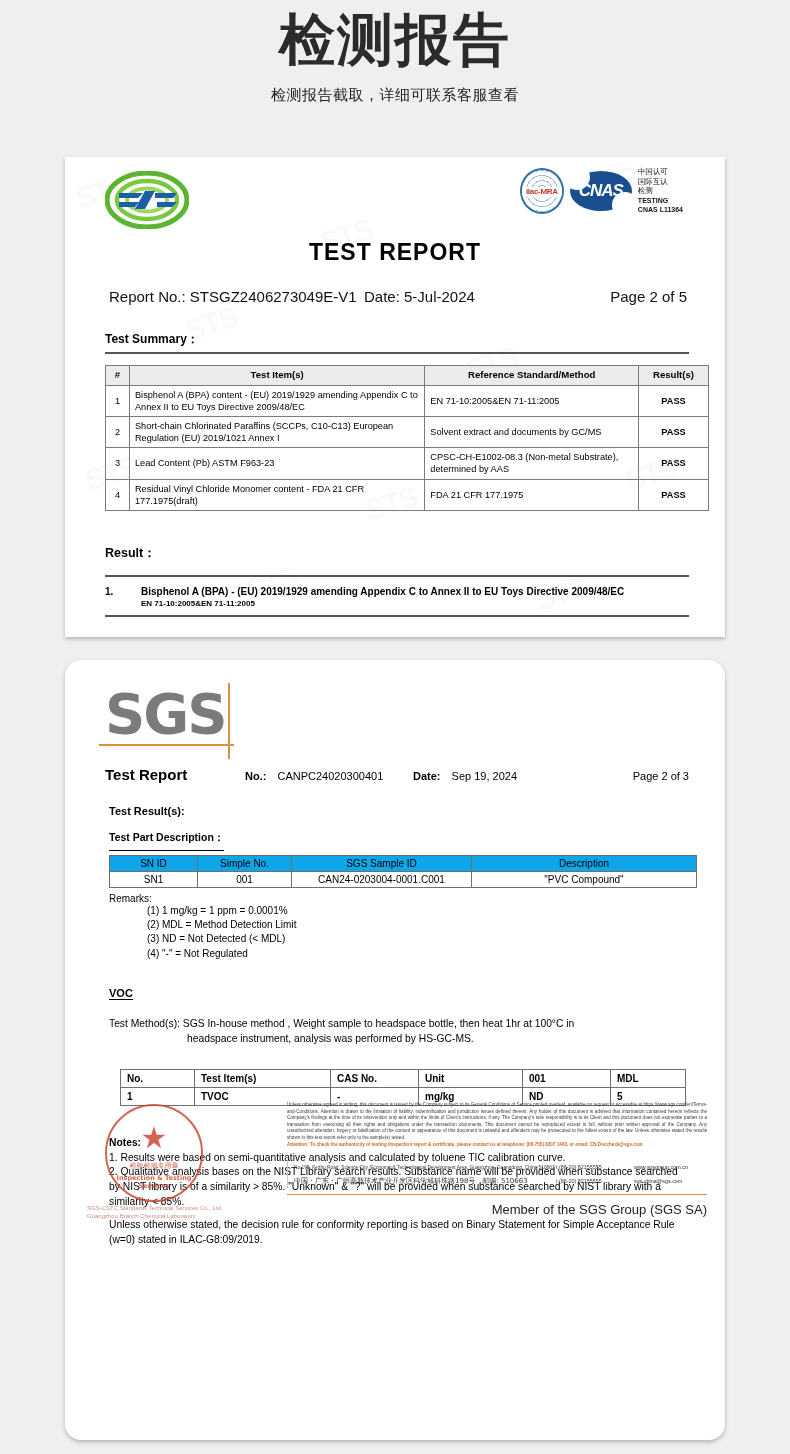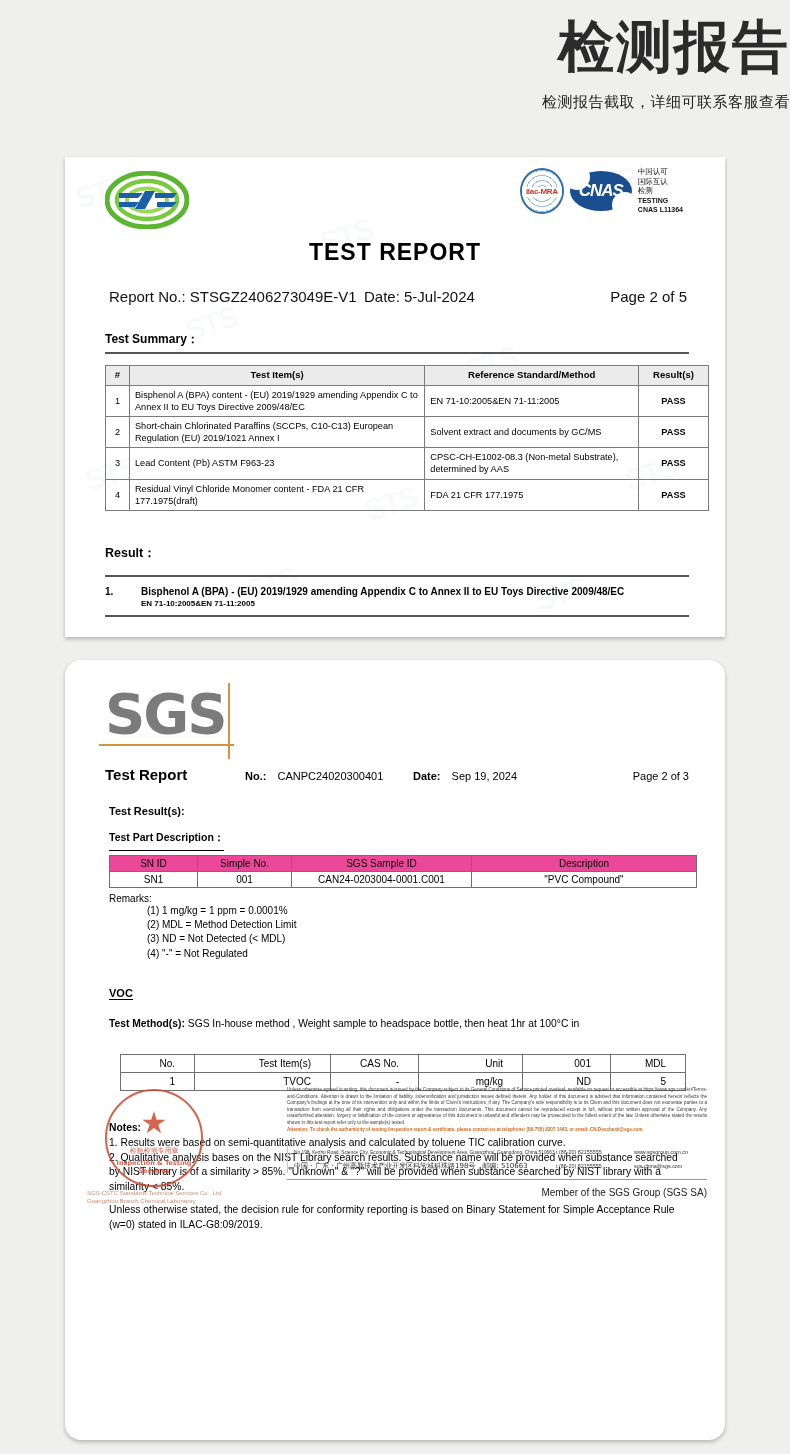--- a/index.html
+++ b/index.html
@@ -5,21 +5,21 @@
   * { box-sizing: border-box; margin: 0; padding: 0; }
   html, body {
     width: 790px;
     height: 1454px;
     background: #efefee;
     font-family: "Liberation Sans", sans-serif;
   }
   body { position: relative; overflow: hidden; }
 
   
-  .banner { padding-top: 15px; text-align: right; }
+  .banner { padding-top: 8px; text-align: center; }
   .banner-title {
     font-family: "DejaVu Sans", sans-serif;
     font-size: 56px;
     font-weight: 900;
     color: #2b2b2b;
     letter-spacing: 2px;
     line-height: 1.15;
   }
   .banner-sub {
     margin-top: 14px;
@@ -160,40 +160,40 @@
   .d2-sub { margin: 22px 0 0 44px; font-size: 11px; font-weight: bold; }
   .d2-underlined {
     margin: 14px 0 0 44px; font-size: 10.5px; font-weight: bold;
     display: inline-block; border-bottom: 1.2px solid #000; padding-bottom: 5px;
   }
   table.grid2 { border-collapse: collapse; width: 588px; margin: 4px 0 0 44px; }
   table.grid2 th, table.grid2 td {
     border: 1px solid #6f6f6f; font-size: 10px; text-align: center;
     padding: 2px 4px; color: #000;
   }
-  table.grid2 th { background: #ec4899; font-weight: normal; }
+  table.grid2 th { background: #0ea5e9; font-weight: normal; }
 
   .remarks { margin: 5px 0 0 44px; font-size: 10px; }
   .remarks ul { list-style: none; margin-left: 38px; }
   .remarks li { line-height: 1.42; }
 
   .voc-head {
     margin: 26px 0 0 44px; font-size: 11px; font-weight: bold;
     display: inline-block; border-bottom: 1.4px solid #000;
   }
   .method {
     margin: 16px 40px 0 44px; font-size: 10.3px; line-height: 1.45;
   }
-  .method b { font-weight: bold; }
+  .method b { font-weight: normal; }
   .method .ind { display: block; margin-left: 78px; }
 
   table.grid3 { border-collapse: collapse; width: 566px; margin: 22px 0 0 55px; }
   table.grid3 th, table.grid3 td {
-    border: 1px solid #6f6f6f; font-size: 10px; text-align: right;
-    padding: 3px 19px; color: #000; font-weight: normal;
+    border: 1px solid #6f6f6f; font-size: 10px; text-align: left;
+    padding: 3px 6px; color: #000; font-weight: bold;
   }
 
   .notes { margin: 30px 40px 0 44px; font-size: 10.3px; line-height: 1.45; }
   .notes .nh { font-weight: bold; }
   .notes p { margin-top: 0; }
   .notes .gap { margin-top: 8px; }
 
   
   .d2-foot { position: absolute; left: 0; right: 0; bottom: 0; height: 150px; }
   .seal {
@@ -224,21 +224,21 @@
     border-left: 1px solid #c9c9c9; padding-left: 6px;
   }
   .addr-row { display: flex; align-items: center; height: 14px; }
   .addr-row .a1 { width: 262px; font-size: 4.8px; color: #333; }
   .addr-row .a1.cn { font-family: "DejaVu Sans", sans-serif; font-size: 7px; }
   .addr-row .a2 { width: 78px; font-size: 5.4px; color: #333; }
   .addr-row .a3 { font-size: 5.4px; color: #333; }
   .foot-rule { position: absolute; left: 222px; right: 18px; top: 96px; height: 1px; background: #d8923f; }
   .member {
     position: absolute; right: 18px; top: 104px;
-    font-size: 10px; color: #222;
+    font-size: 13px; color: #222;
   }
 </style>
 </head>
 <body>
 
 <div class="banner">
   <div class="banner-title">检测报告</div>
   <div class="banner-sub">检测报告截取，详细可联系客服查看</div>
 </div>
 
@@ -405,20 +405,21 @@
         <li>(3)  ND = Not Detected (&lt; MDL)</li>
         <li>(4)  "-" = Not Regulated</li>
       </ul>
     </div>
 
     <div><span class="voc-head">VOC</span></div>
 
     <div class="method">
       <b>Test Method(s):</b>
       <span>SGS In-house method , Weight sample to headspace bottle, then heat 1hr  at 100°C  in</span>
+      <span class="ind">headspace instrument, analysis was performed by HS-GC-MS.</span>
     </div>
 
     <table class="grid3">
       <thead>
         <tr>
           <th style="width:74px">No.</th>
           <th style="width:136px">Test Item(s)</th>
           <th style="width:88px">CAS No.</th>
           <th style="width:104px">Unit</th>
           <th style="width:88px">001</th>

